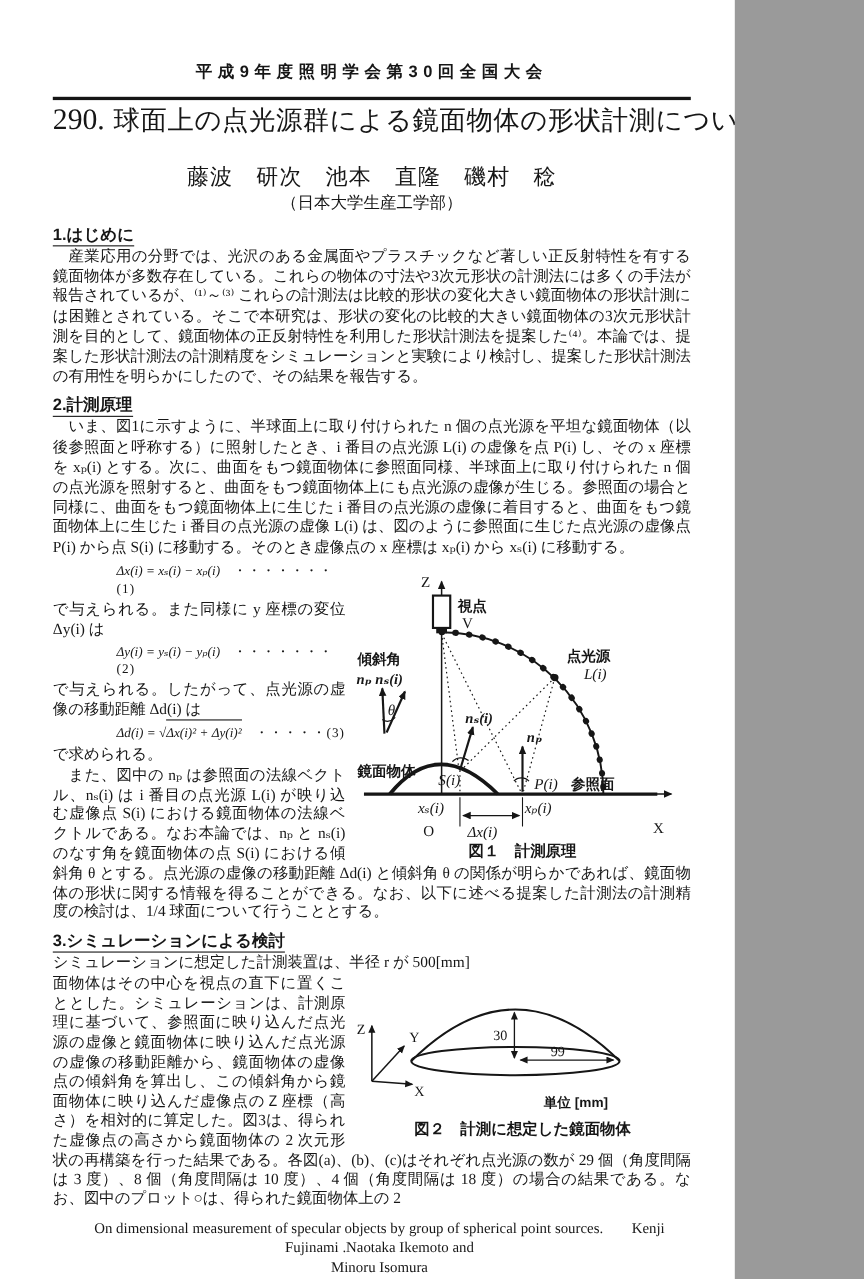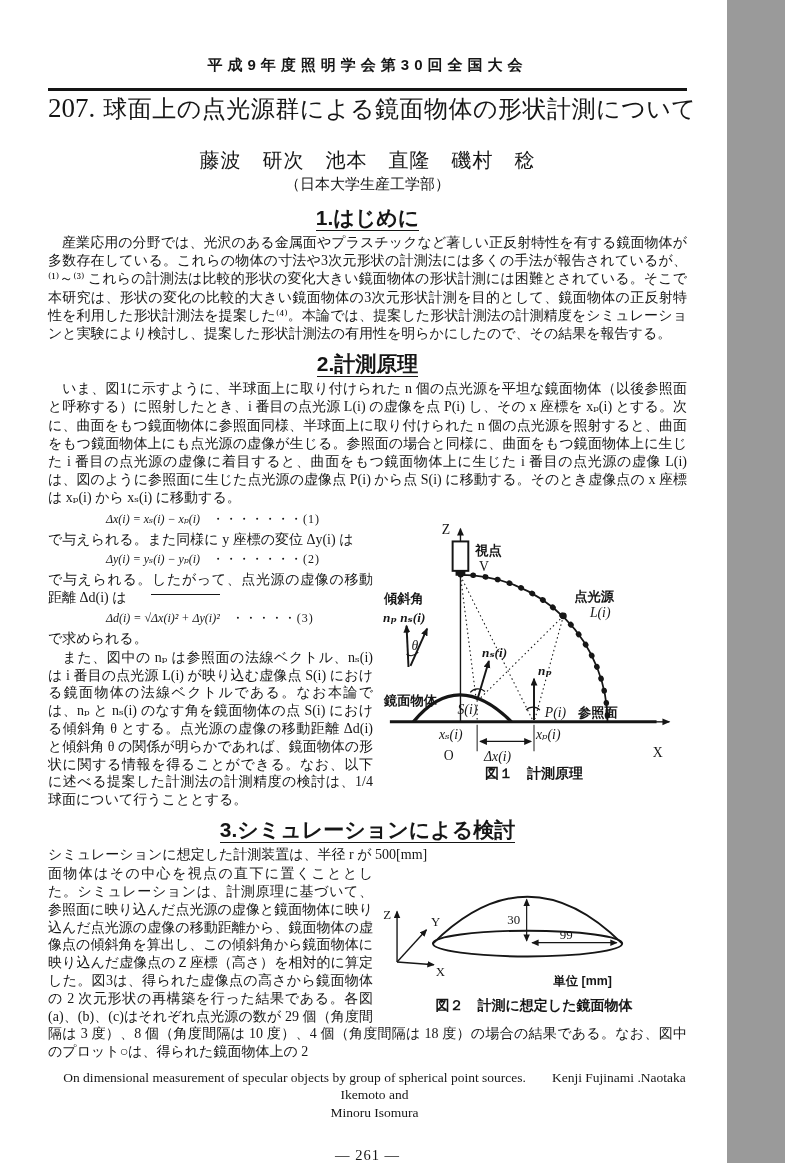--- a/index.html
+++ b/index.html
@@ -1,36 +1,36 @@
 <!DOCTYPE html>
 <html><head>
 <meta charset="utf-8">
 <style>
   html,body { margin:0; padding:0; background:#9a9a9a; }
   .page {
-    width:727px; height:1163px; background:#ffffff; color:#161616;
+    width:668px; height:1163px; background:#ffffff; color:#161616;
     box-sizing:border-box; padding:56px 40px 0 48px; position:relative; overflow:hidden;
     font-family:"Liberation Serif","DejaVu Serif",serif;
   }
   .header-line { text-align:center; font-family:"Liberation Sans","DejaVu Sans",sans-serif;
     font-weight:700; font-size:15px; letter-spacing:5px; }
   .rule { border:none; border-top:3px solid #151515; margin:13px 0 0 0; }
   .title-line { text-align:center; margin-top:2px; white-space:nowrap; }
   .title-num { font-size:27px; }
   .title-text { font-size:24px; margin-left:8px; letter-spacing:0.5px; }
   .authors { text-align:center; margin-top:22px; font-size:20px; letter-spacing:1px; }
   .affil { text-align:center; font-size:15px; margin-top:1px; }
   .sec-h { font-family:"Liberation Sans","DejaVu Sans",sans-serif; font-weight:700;
-    font-size:21px; margin:7px 0 2px 0; clear:both;text-align:center; }
+    font-size:15px; margin:7px 0 2px 0; clear:both; }
   .sec-h span { border-bottom:1.6px solid #151515; padding-bottom:1px; }
   p.body { margin:1px 0; font-size:14px; line-height:18.2px; text-align:justify; }
   .wrap p.body { line-height:17.8px; }
   .eq-line { font-size:12px; margin:3px 0 3px 58px; font-style:italic; }
   .eq-no { font-style:normal; margin-left:12px; letter-spacing:1px; }
-  .radicand { border-top:1.2px solid #161616; padding-top:16px; }
+  .radicand { border-top:1.2px solid #161616; padding-top:4px; }
   .fig-right { float:right; width:306px; margin:2px 0 2px 8px; text-align:center; }
   .fig-cap { font-family:"Liberation Sans","DejaVu Sans",sans-serif; font-weight:700;
     font-size:14px; margin-top:1px; }
   svg { display:block; margin:0 auto; }
   svg text { font-family:"Liberation Serif","DejaVu Serif",serif; font-size:14px; fill:#161616; }
   svg text.it { font-style:italic; }
   svg text.bi { font-style:italic; font-weight:700; font-size:13.5px; }
   svg text.gs { font-family:"Liberation Sans","DejaVu Sans",sans-serif; font-size:13.5px; font-weight:700; }
   svg .ln { stroke:#161616; fill:none; }
   .footer-en { clear:both; margin-top:8px; font-size:13.5px; line-height:17.5px; padding-left:14px;text-align:center; }
@@ -39,21 +39,21 @@
 </style>
 </head>
 <body>
 
 <div class="page">
 
   <div class="header-line">平成9年度照明学会第30回全国大会</div>
   <hr class="rule">
 
   <div class="title-line">
-    <span class="title-num">207.</span><span class="title-text">球面上の点光源群による鏡面物体の形状計測について</span>
+    <span class="title-num">290.</span><span class="title-text">球面上の点光源群による鏡面物体の形状計測について</span>
   </div>
 
   <div class="authors">藤波　研次　池本　直隆　磯村　稔</div>
   <div class="affil">（日本大学生産工学部）</div>
 
   <div class="sec-h" style="margin-top:10px;"><span>1.はじめに</span></div>
   <p class="body">　産業応用の分野では、光沢のある金属面やプラスチックなど著しい正反射特性を有する鏡面物体が多数存在している。これらの物体の寸法や3次元形状の計測法には多くの手法が報告されているが、⁽¹⁾～⁽³⁾ これらの計測法は比較的形状の変化大きい鏡面物体の形状計測には困難とされている。そこで本研究は、形状の変化の比較的大きい鏡面物体の3次元形状計測を目的として、鏡面物体の正反射特性を利用した形状計測法を提案した⁽⁴⁾。本論では、提案した形状計測法の計測精度をシミュレーションと実験により検討し、提案した形状計測法の有用性を明らかにしたので、その結果を報告する。</p>
 
   <div class="sec-h"><span>2.計測原理</span></div>
   <p class="body">　いま、図1に示すように、半球面上に取り付けられた n 個の点光源を平坦な鏡面物体（以後参照面と呼称する）に照射したとき、i 番目の点光源 L(i) の虚像を点 P(i) し、その x 座標を xₚ(i) とする。次に、曲面をもつ鏡面物体に参照面同様、半球面上に取り付けられた n 個の点光源を照射すると、曲面をもつ鏡面物体上にも点光源の虚像が生じる。参照面の場合と同様に、曲面をもつ鏡面物体上に生じた i 番目の点光源の虚像に着目すると、曲面をもつ鏡面物体上に生じた i 番目の点光源の虚像 L(i) は、図のように参照面に生じた点光源の虚像点 P(i) から点 S(i) に移動する。そのとき虚像点の x 座標は xₚ(i) から xₛ(i) に移動する。</p>

